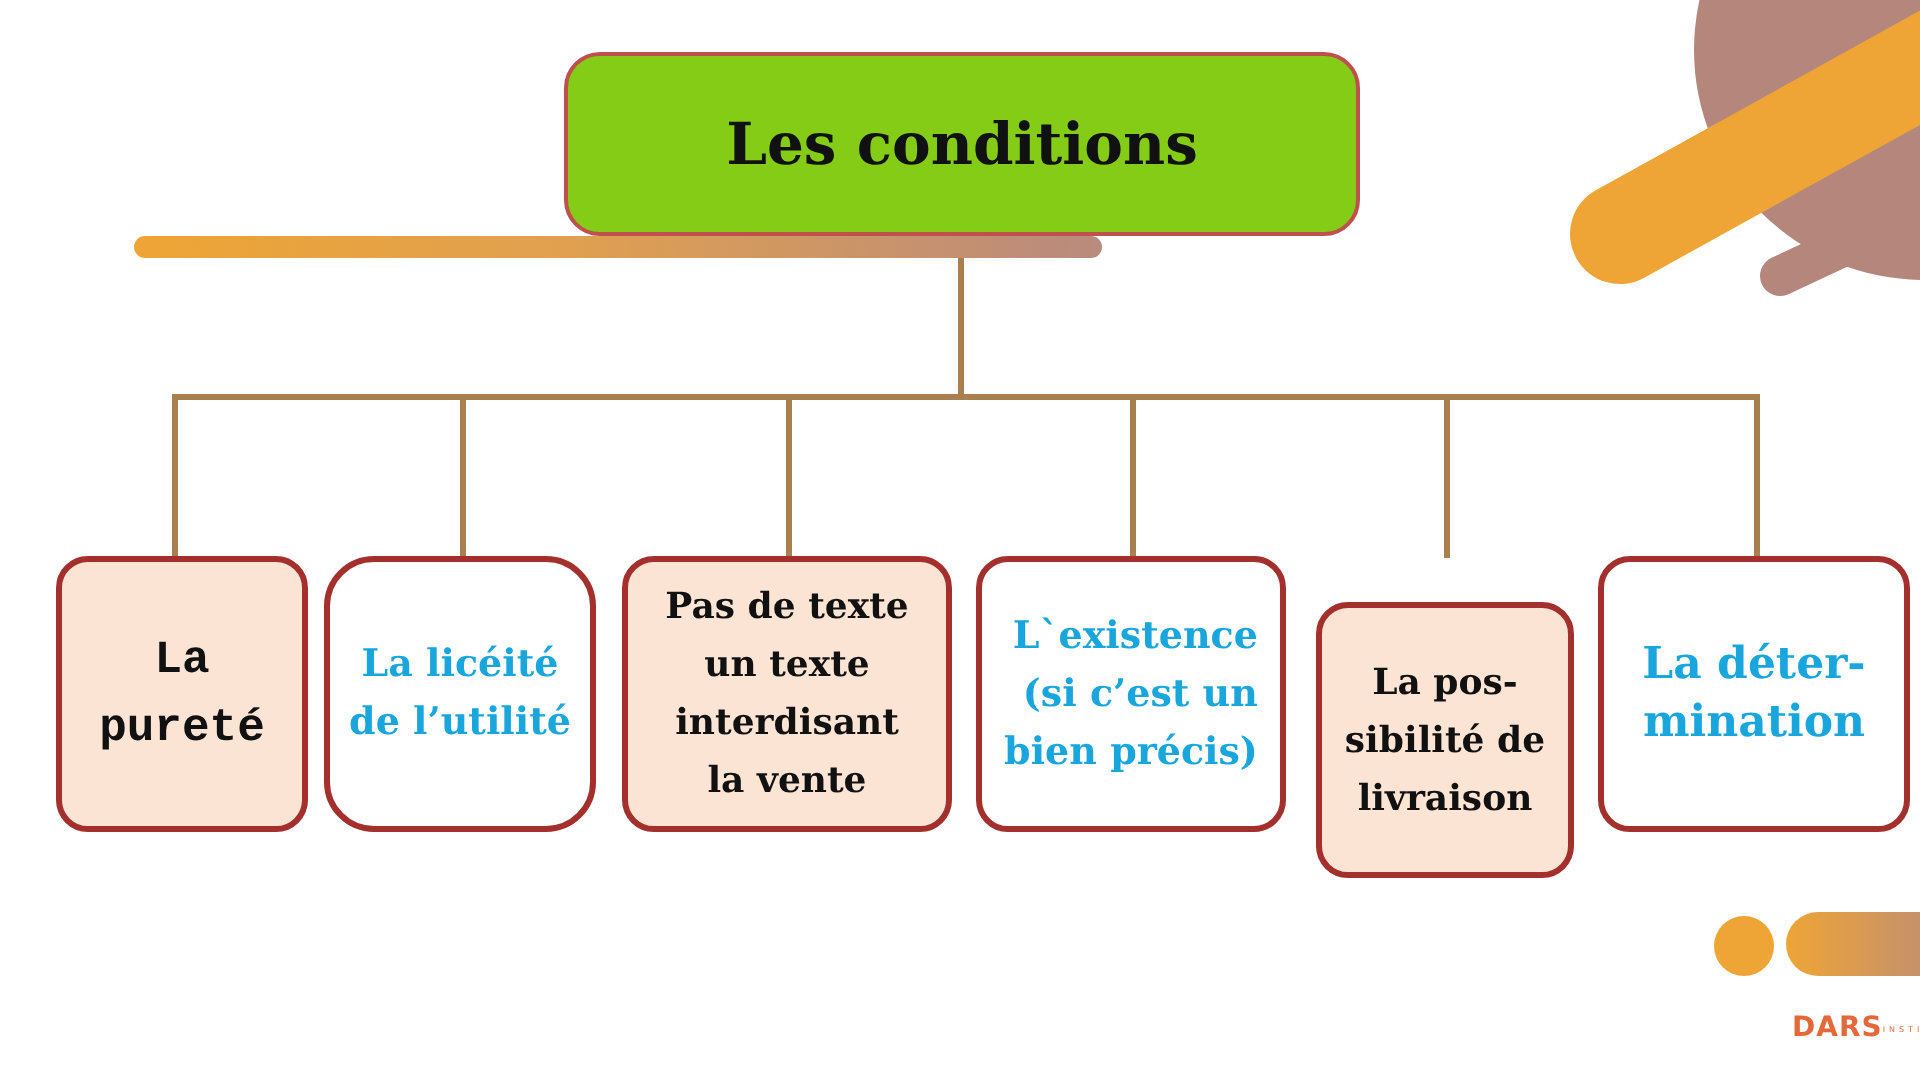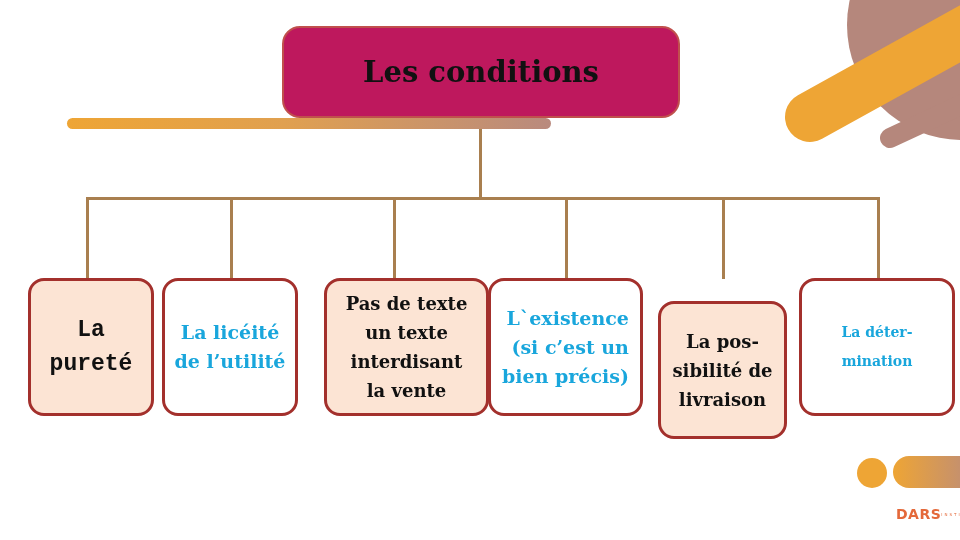--- a/index.html
+++ b/index.html
@@ -4,21 +4,21 @@
 <style>
   html, body { margin: 0; padding: 0; }
   body {
     width: 960px; height: 540px; position: relative; overflow: hidden;
     background: #ffffff;
     font-family: "DejaVu Serif", "Liberation Serif", serif;
   }
   .abs { position: absolute; }
   .title-box {
     left: 282px; top: 26px; width: 398px; height: 92px;
-    background: #be185d; border: 2px solid #c0504d; border-radius: 18px;
+    background: #84cc16; border: 2px solid #c0504d; border-radius: 18px;
     box-sizing: border-box;
     display: flex; flex-direction: column; align-items: center; justify-content: center;
     font-weight: bold; font-size: 29px; line-height: 36px; color: #111;
     z-index: 3;
   }
   .grad-bar {
     left: 67px; top: 118px; width: 484px; height: 11px; border-radius: 6px;
     background: linear-gradient(90deg, #eea535 0%, #e0a050 45%, #b98a7e 100%);
     z-index: 2;
   }
@@ -88,42 +88,42 @@
 <div class="abs line" style="left:230px; top:197px; width:3px; height:82px;"></div>
 <div class="abs line" style="left:393px; top:197px; width:3px; height:82px;"></div>
 <div class="abs line" style="left:565px; top:197px; width:3px; height:82px;"></div>
 <div class="abs line" style="left:722px; top:197px; width:3px; height:82px;"></div>
 <div class="abs line" style="left:877px; top:197px; width:3px; height:82px;"></div>
 
 <div class="abs node fill" style="left:28px; width:126px;font-family:Liberation Mono, monospace;">
   <div class="txt dark" style="font-size:23px; line-height:34px;">La
 pureté</div>
 </div>
-<div class="abs node plain" style="left:162px; width:136px;">
+<div class="abs node plain" style="left:162px; width:136px;border-radius:25px;">
   <div class="txt blue" style="font-size:19px; line-height:29px;">La licéité
 de l’utilité</div>
 </div>
-<div class="abs node fill" style="left:324px; width:165px;">
+<div class="abs node fill" style="left:311px; width:165px;">
   <div class="txt dark" style="font-size:18px; line-height:29px;">Pas de texte
 un texte
 interdisant
 la vente</div>
 </div>
 <div class="abs node plain" style="left:488px; width:155px;">
   <div class="txt blue" style="font-size:19px; line-height:29px;text-align:right;">L`existence
 (si c’est un
 bien précis)</div>
 </div>
 <div class="abs node fill" style="left:658px; width:129px;margin-top:23px;">
   <div class="txt dark" style="font-size:18px; line-height:29px;">La pos-
 sibilité de
 livraison</div>
 </div>
 <div class="abs node plain" style="left:799px; width:156px;">
-  <div class="txt blue" style="font-size:14px; line-height:29px;">La déter-
+  <div class="txt blue" style="font-size:22px; line-height:29px;">La déter-
 mination</div>
 </div>
 
 <div class="abs logo">
   <svg class="logo-mark" viewBox="0 0 40 20">
     <path d="M4 19 L10 19 L12 12 L16 4 L20 14 L24 4 L28 12 L30 19 L36 19" fill="none" stroke="#e4693a" stroke-width="3"></path>
   </svg>
   <div class="logo-text">DARS</div>
   <div class="logo-sub">INSTITUT</div>
 </div>

